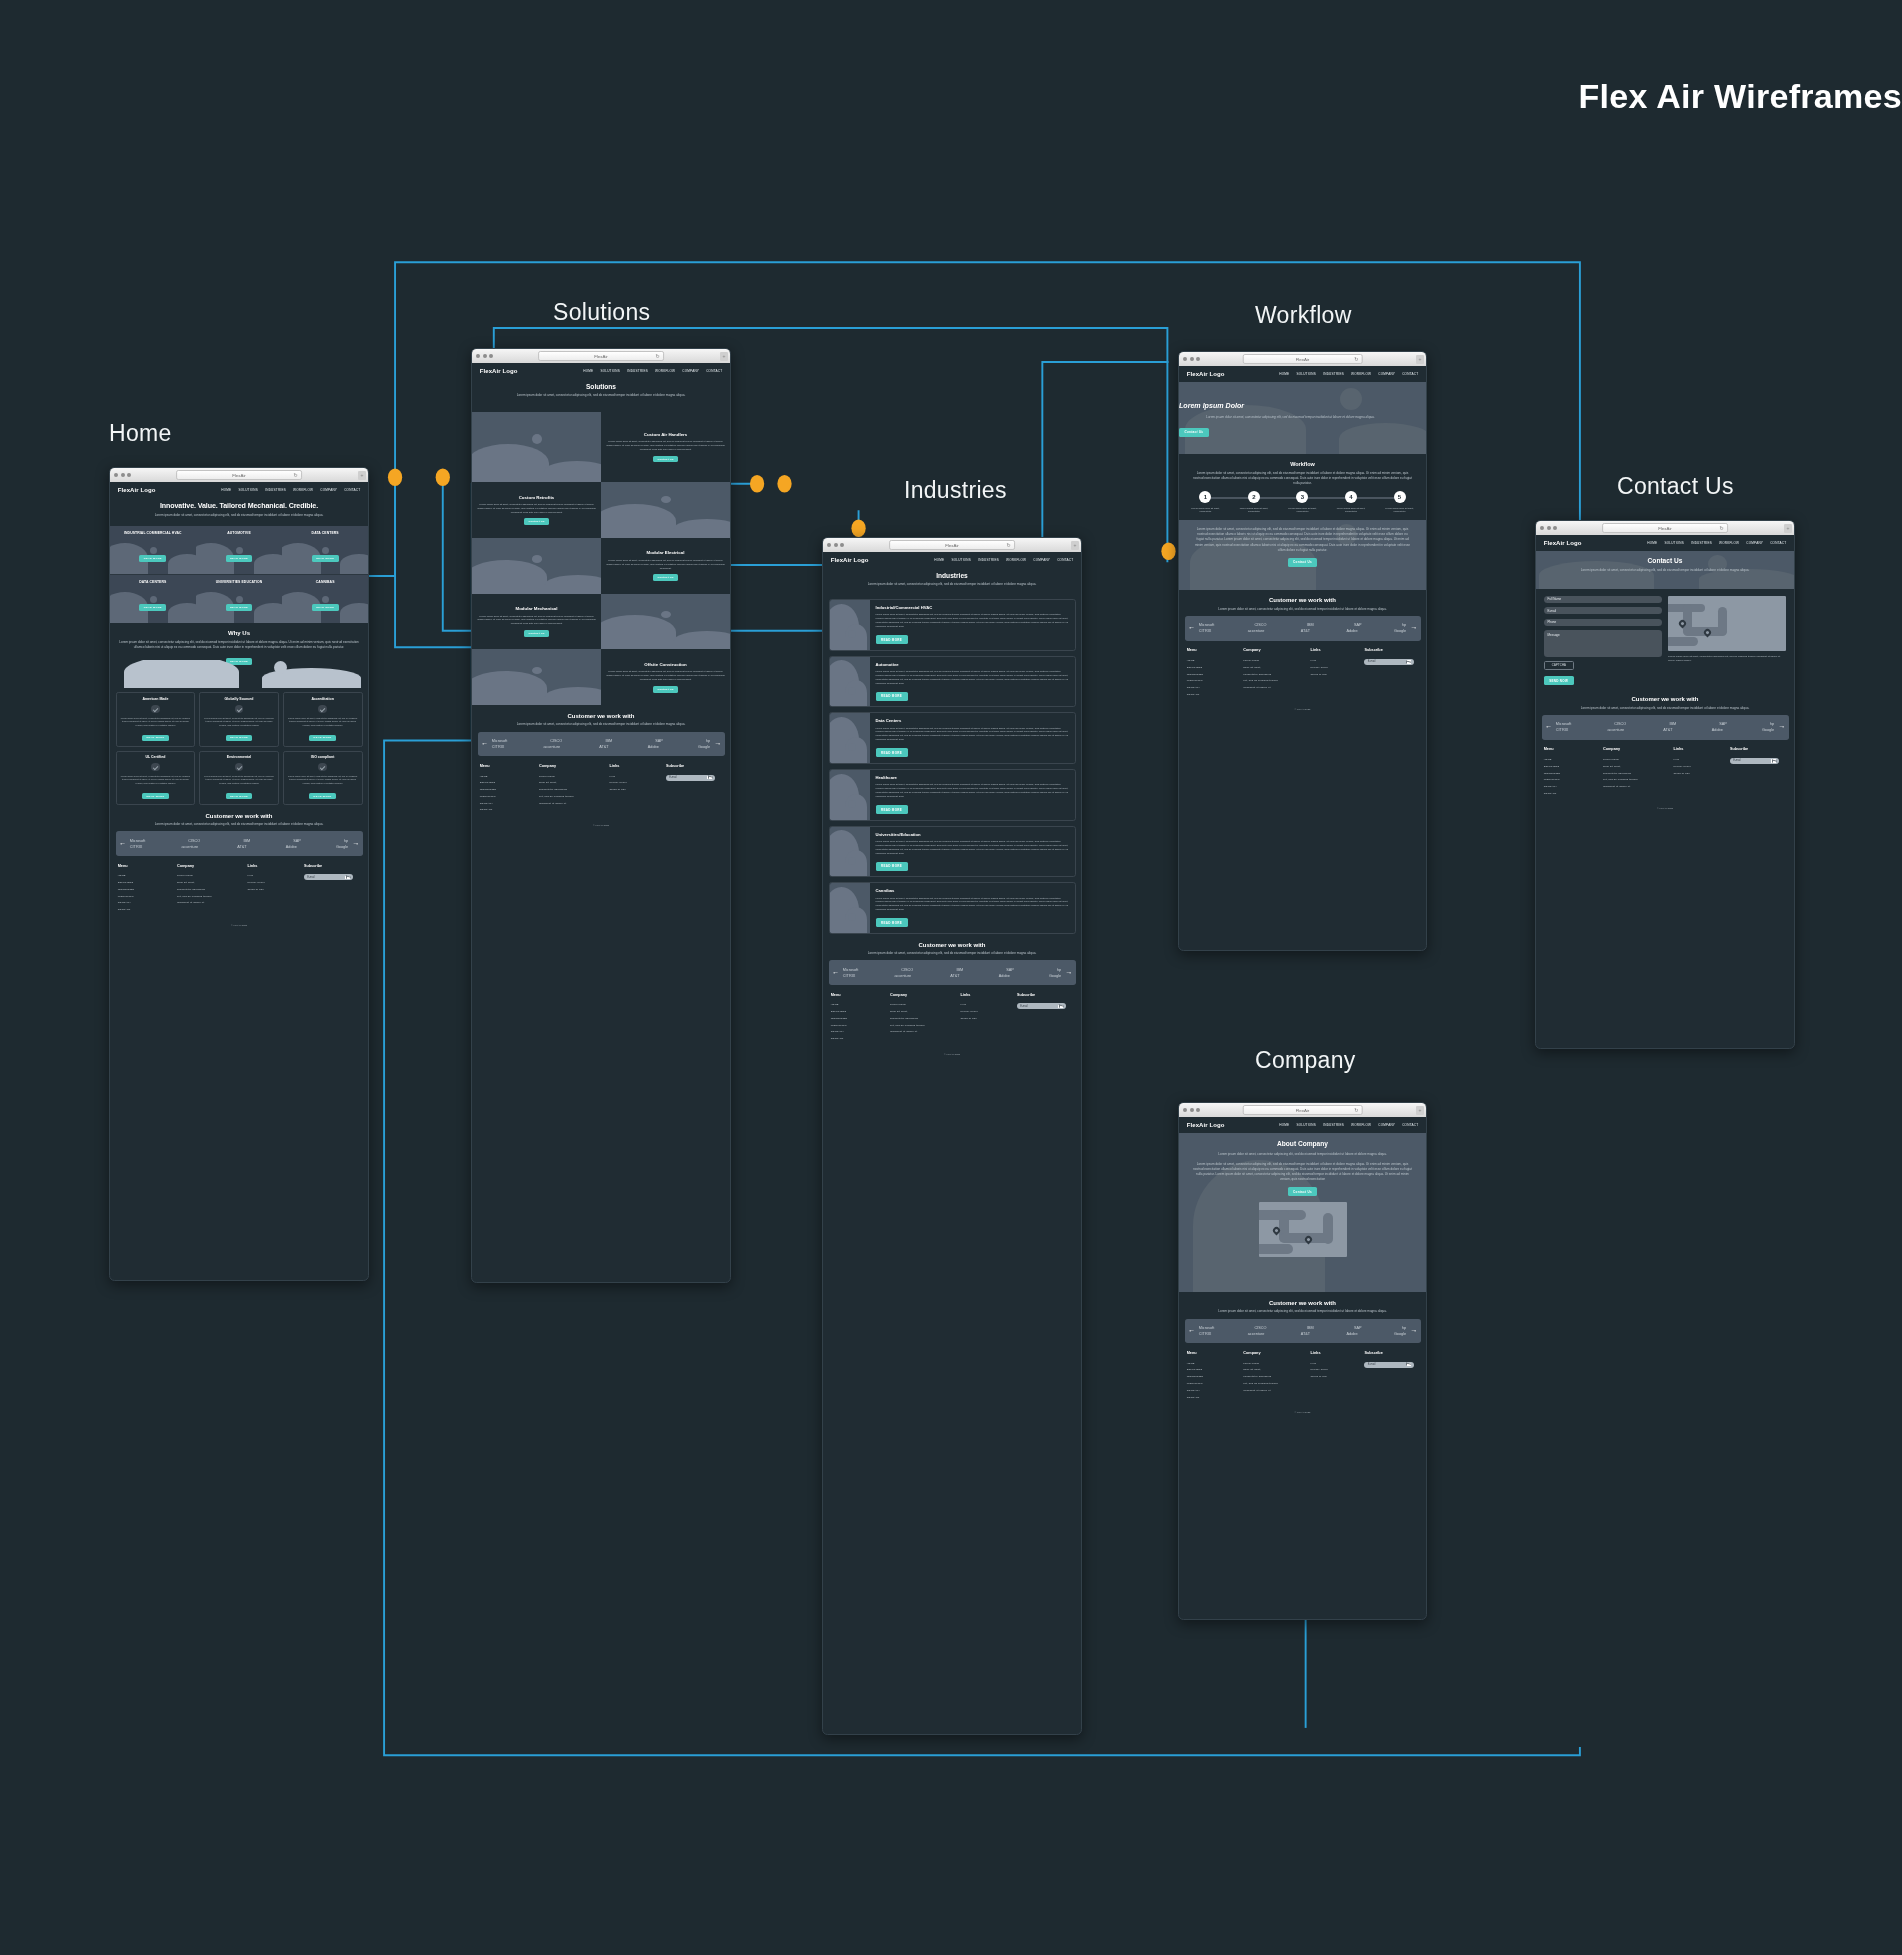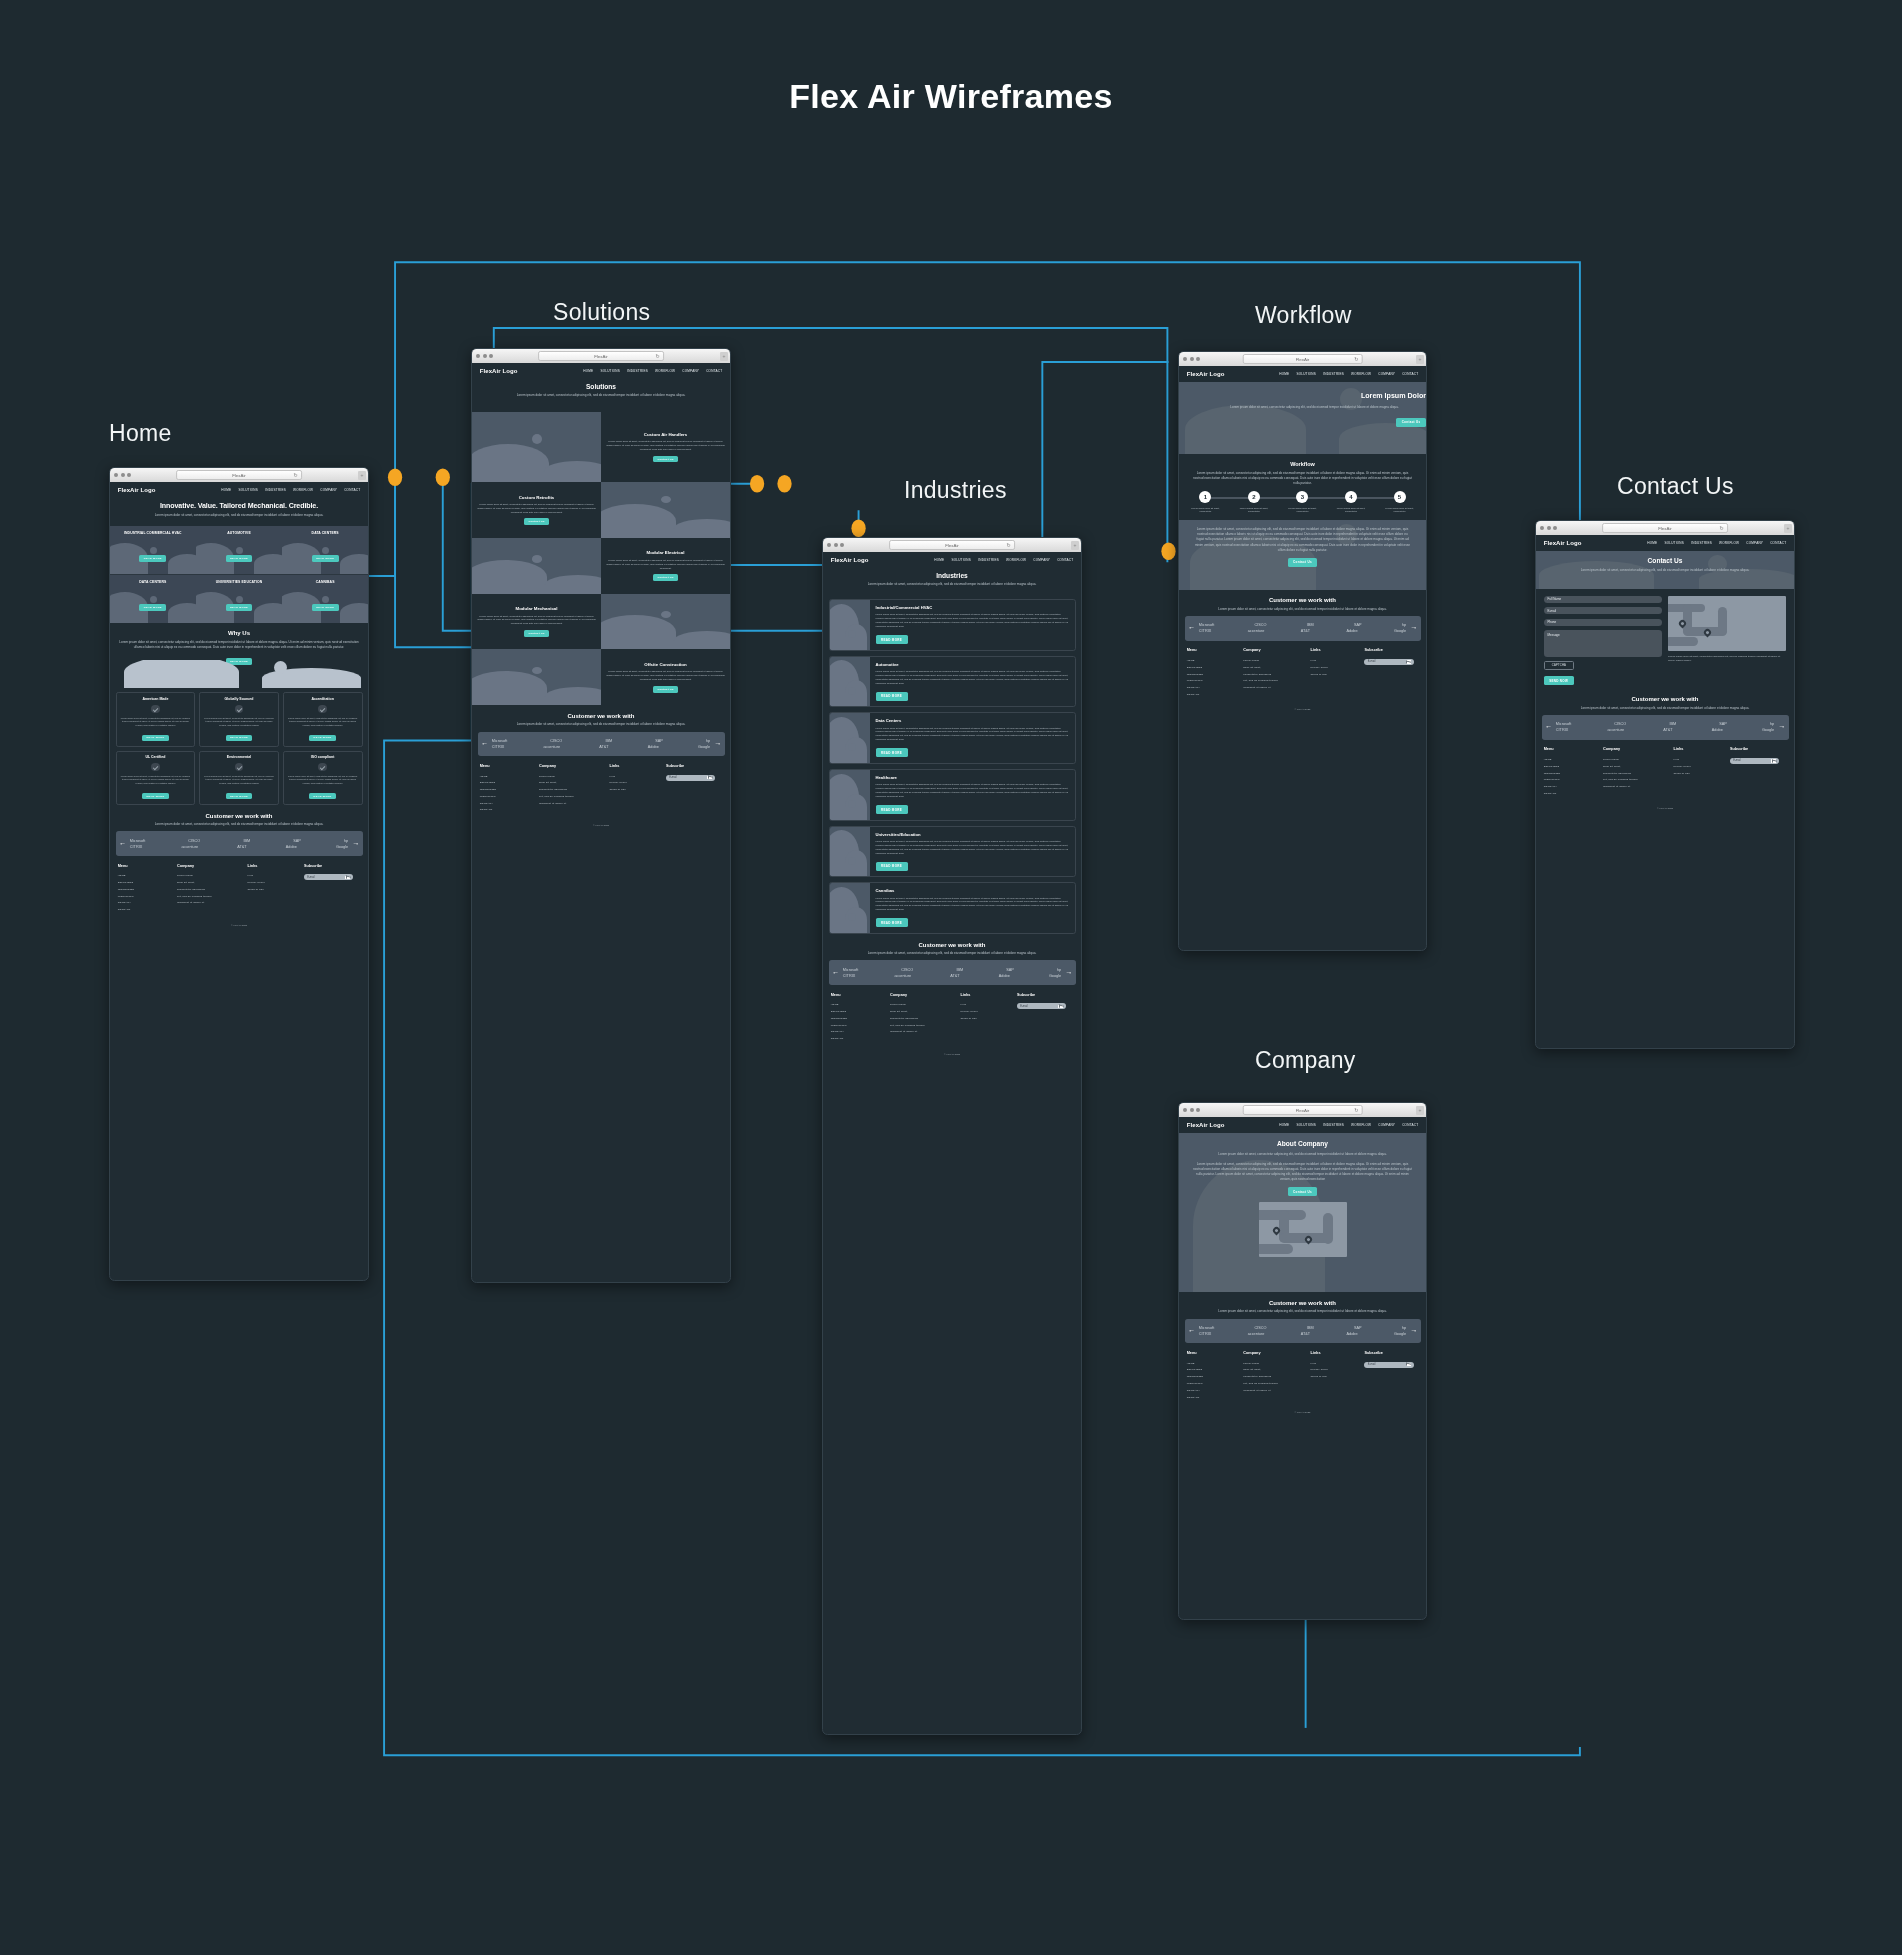--- a/index.html
+++ b/index.html
@@ -1,20 +1,20 @@
 <!DOCTYPE html>
 <html style="font-size:8.8px"><head>
 <meta charset="utf-8">
 <style>
   html,body{margin:0;padding:0;background:#1e2a30;}
   body{font-family:"Liberation Sans",sans-serif;-webkit-font-smoothing:antialiased;}
   #canvas{position:relative;width:1902px;height:1955px;background:#1e2a30;overflow:hidden;}
 
   
-  .board-title{position:absolute;left:0;top:77px;width:1902px;text-align:center;
+  .board-title{position:absolute;left:0;top:77px;width:1902px;text-align:right;
     color:#ffffff;font-size:34px;font-weight:bold;letter-spacing:0.3px;}
 
   
   #wires{position:absolute;left:0;top:0;width:1902px;height:1955px;pointer-events:none;}
 
   
   .page-label{position:absolute;color:#f2f5f6;font-size:23px;font-weight:400;letter-spacing:0.3px;white-space:nowrap;}
 
   
   .frame{position:absolute;border-radius:5.5px;overflow:hidden;background:#202c33;
@@ -652,21 +652,21 @@
           <span>WORKFLOW</span>
           <span>COMPANY</span>
           <span>CONTACT</span>
         </div>
       </div>
 
       <div class="art lite" style="height:72px;">
         <div class="hillA" style="width:121px;height:49px;left:5.5px;bottom:0;"></div>
         <div class="hillB" style="width:93px;height:31px;right:-5.5px;bottom:0;"></div>
         <div class="sun" style="width:22px;height:22px;right:64px;top:5.5px;"></div>
-        <div style="position:relative;z-index:3;text-align:right;padding-top:10px;">
+        <div style="position:relative;z-index:3;text-align:left;padding-top:20px;font-style:italic;">
           <h2 style="margin:0 0 4.4px;color:#fff;font-size:7.1px;font-weight:bold;">Lorem Ipsum Dolor</h2>
           <p class="lede" style="margin:0 auto 5.5px;">Lorem ipsum dolor sit amet, consectetur adipiscing elit, sed do eiusmod tempor incididunt ut labore et dolore magna aliqua.</p>
           <span class="teal big">Contact Us</span>
         </div>
       </div>
 
       <div style="padding:6.6px 6.6px 0;text-align:center;">
         <div style="color:#fff;font-size:5.5px;font-weight:bold;">Workflow</div>
         <p class="lede wide" style="margin-top:3.8px;">Lorem ipsum dolor sit amet, consectetur adipiscing elit, sed do eiusmod tempor incididunt ut labore et dolore magna aliqua. Ut enim ad minim veniam, quis nostrud exercitation ullamco laboris nisi ut aliquip ex ea commodo consequat. Duis aute irure dolor in reprehenderit in voluptate velit esse cillum dolore eu fugiat nulla pariatur.</p>
       </div>

